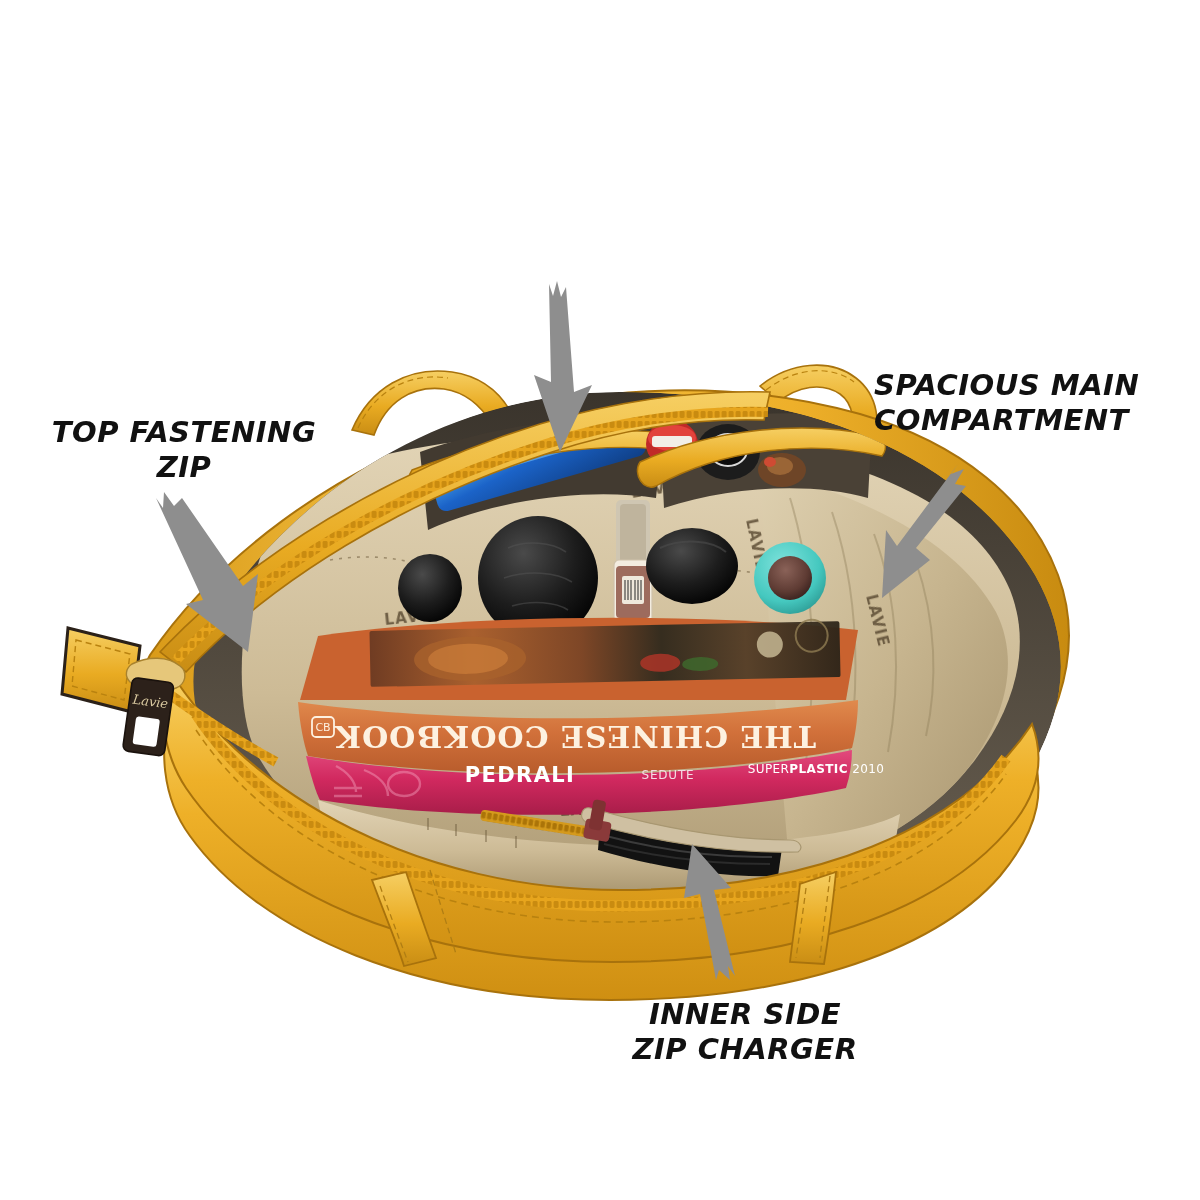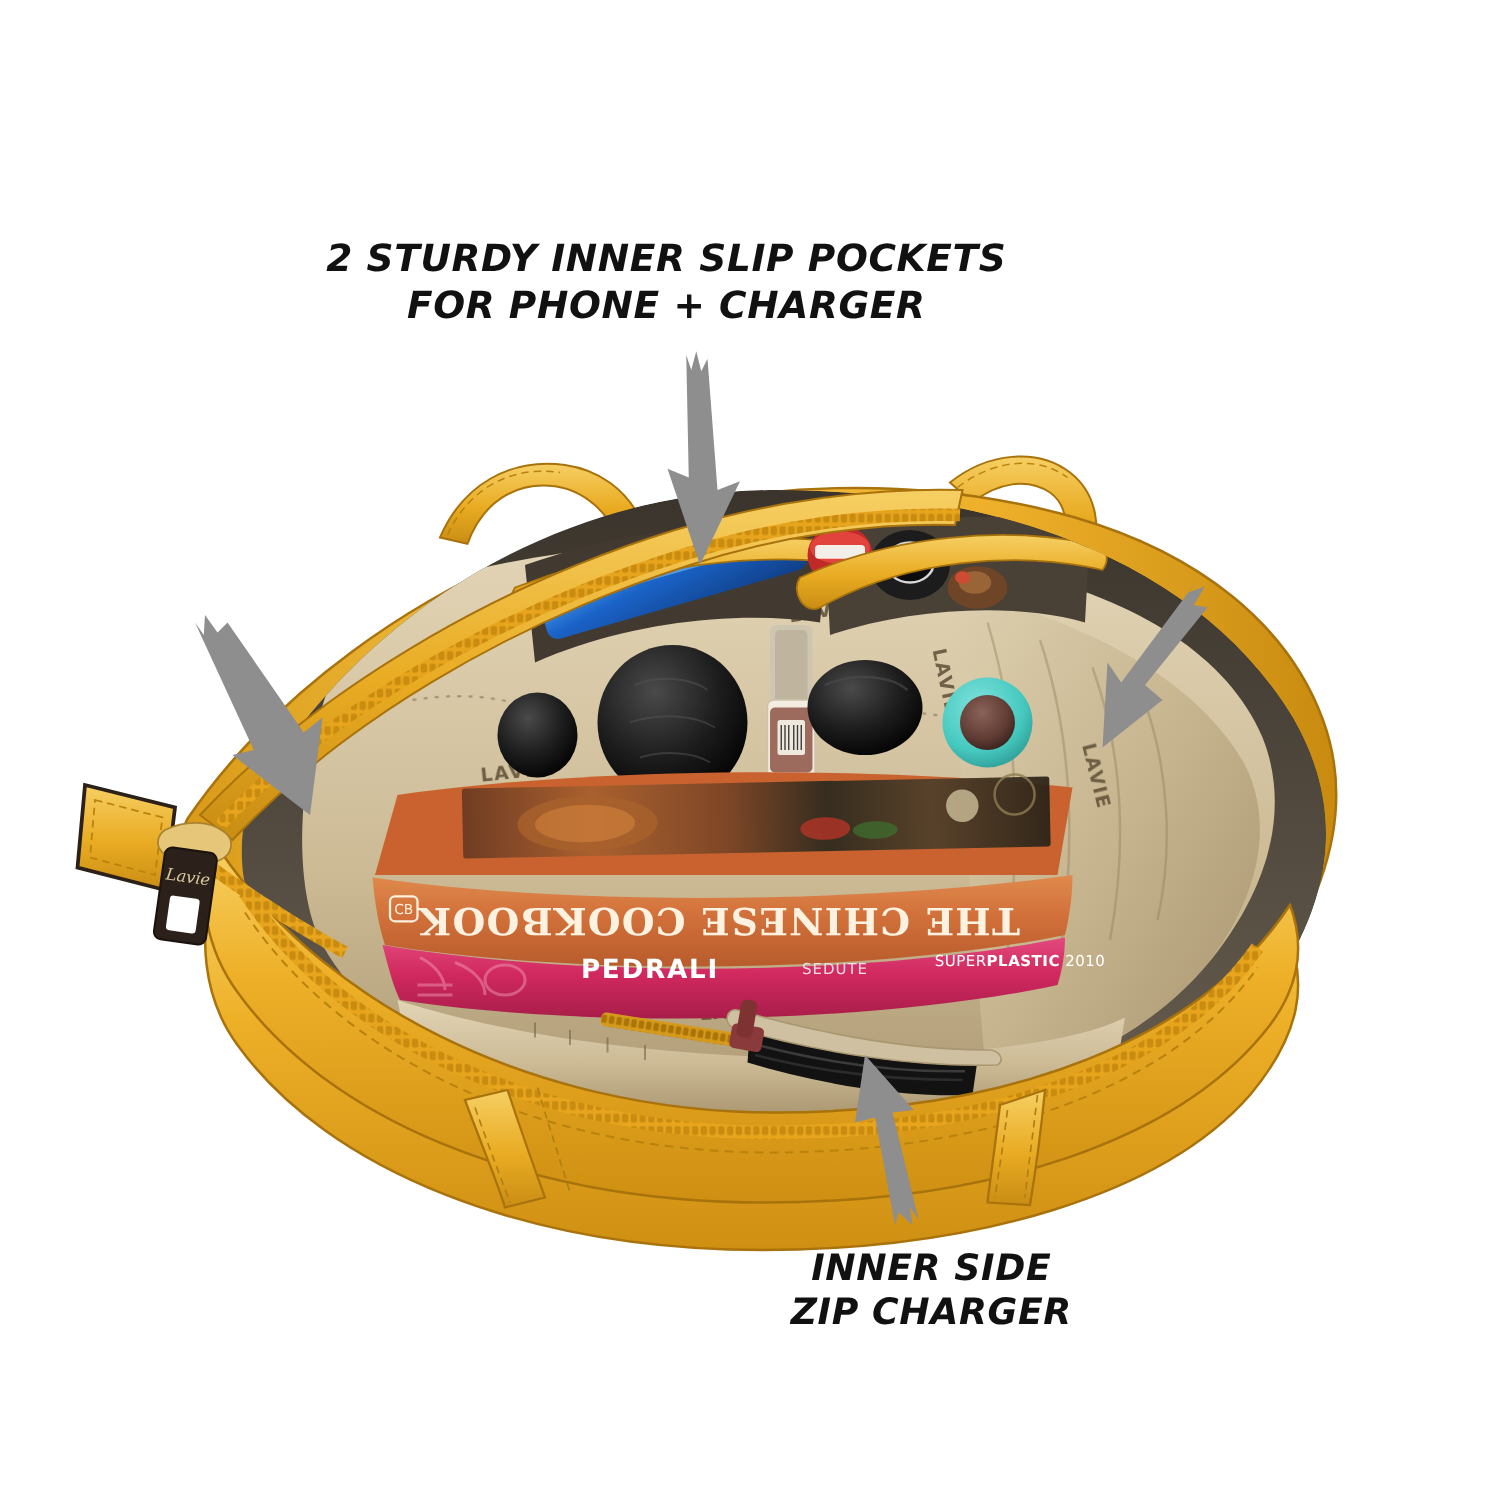--- a/index.html
+++ b/index.html
@@ -440,21 +440,23 @@
       <path d="M958,464 L951,474 L964,469 L955,484 L966,486
                L916,548 L930,560 L882,598 L886,530 L897,546 Z" fill="#8e8e8e"></path>
     </g>
 
     <g>
       <path d="M735,976 L728,966 L730,980 L719,970 L716,980
                L700,894 L684,898 L692,844 L731,888 L714,890 Z" fill="#8e8e8e"></path>
     </g>
   </svg>
 
-  <div class="callout c-top">2 STURDY INNER SLIP POCKETS
-FOR PHONE + CHARGER</div>
-
-
+
+  <div class="callout c-left">TOP FASTENING
+ZIP</div>
+
+  <div class="callout c-right">SPACIOUS MAIN
+COMPARTMENT</div>
 
   <div class="callout c-bottom">INNER SIDE
 ZIP CHARGER</div>
 
 </div>
 
 </body></html>

